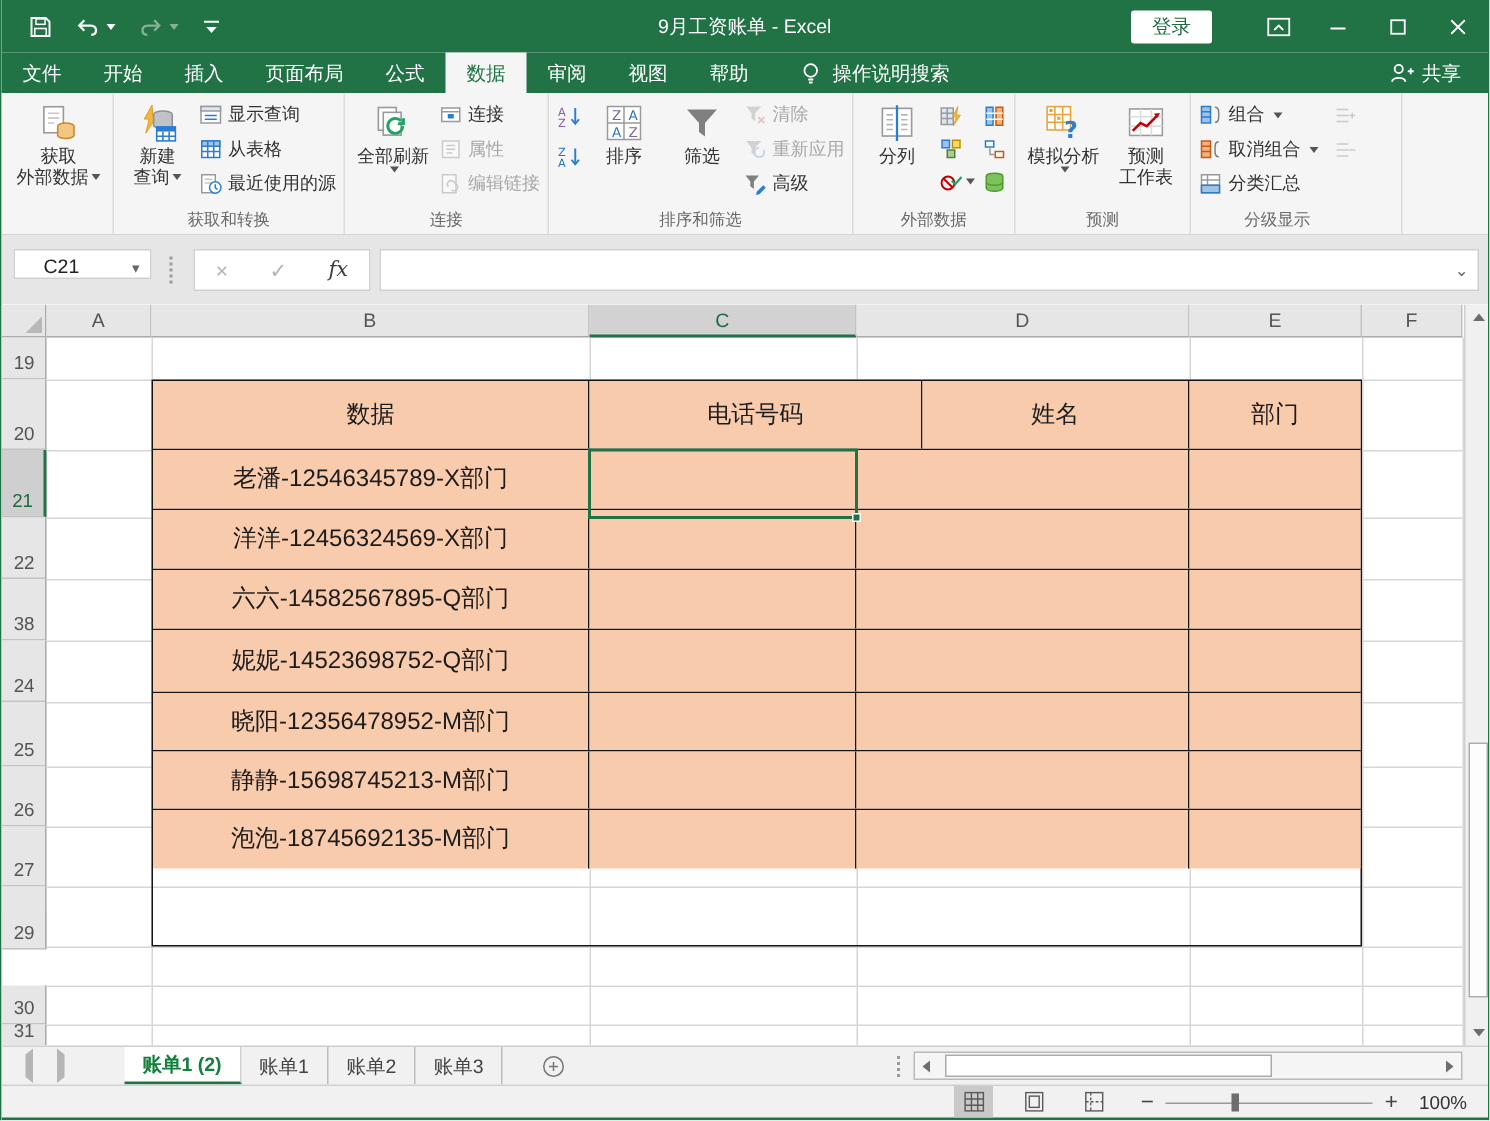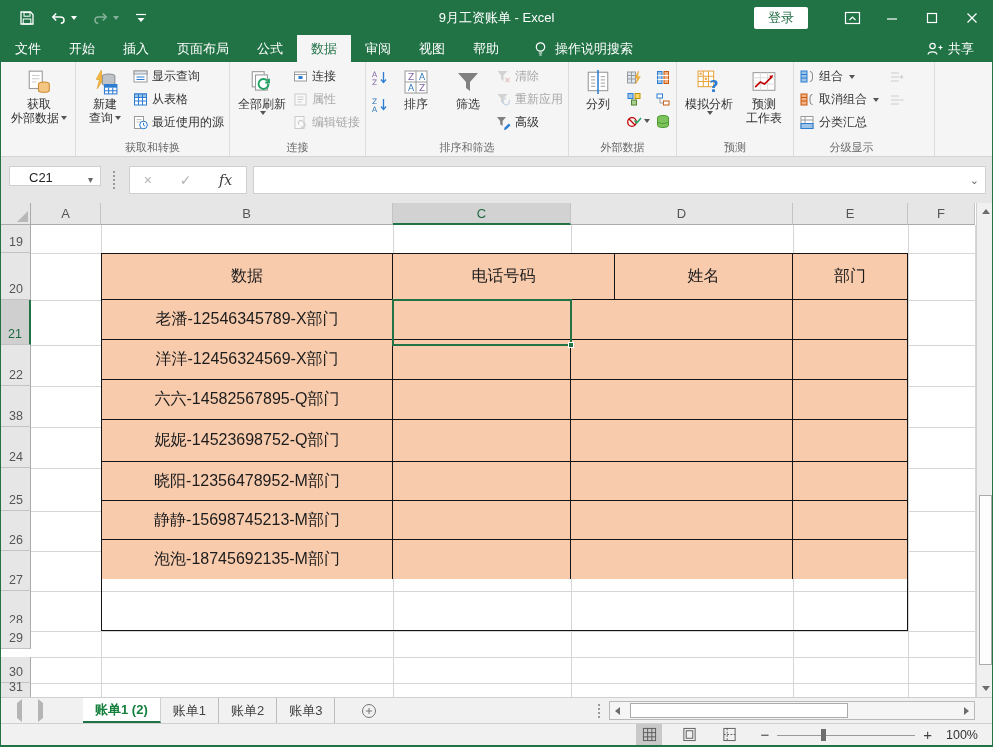--- a/index.html
+++ b/index.html
@@ -604,21 +604,21 @@
     <div class="rhdr" style="top:22px;height:28px;">19</div>
     <div class="rhdr" style="top:50px;height:47px;">20</div>
     <div class="rhdr sel" style="top:97px;height:45px;">21</div>
     <div class="rhdr" style="top:142px;height:41px;">22</div>
     <div class="rhdr" style="top:183px;height:41px;">38</div>
     <div class="rhdr" style="top:224px;height:41px;">24</div>
     <div class="rhdr" style="top:265px;height:43px;">25</div>
     <div class="rhdr" style="top:308px;height:40px;">26</div>
     <div class="rhdr" style="top:348px;height:40px;">27</div>
     <div class="rhdr" style="top:388px;height:40px;">28</div>
-    <div class="rhdr" style="top:420px;height:26px;">29</div>
+    <div class="rhdr" style="top:404px;height:26px;">29</div>
     <div class="rhdr" style="top:454px;height:26px;">30</div>
     <div class="rhdr" style="top:480px;height:14px;border-bottom:none;">31</div>
 
     <div class="gl v" style="left:100px;"></div>
     <div class="gl v" style="left:392px;"></div>
     <div class="gl v" style="left:570px;"></div>
     <div class="gl v" style="left:792px;"></div>
     <div class="gl v" style="left:907px;"></div>
     <div class="gl v" style="left:974px;"></div>
     <div class="gl h" style="top:50px;"></div>

